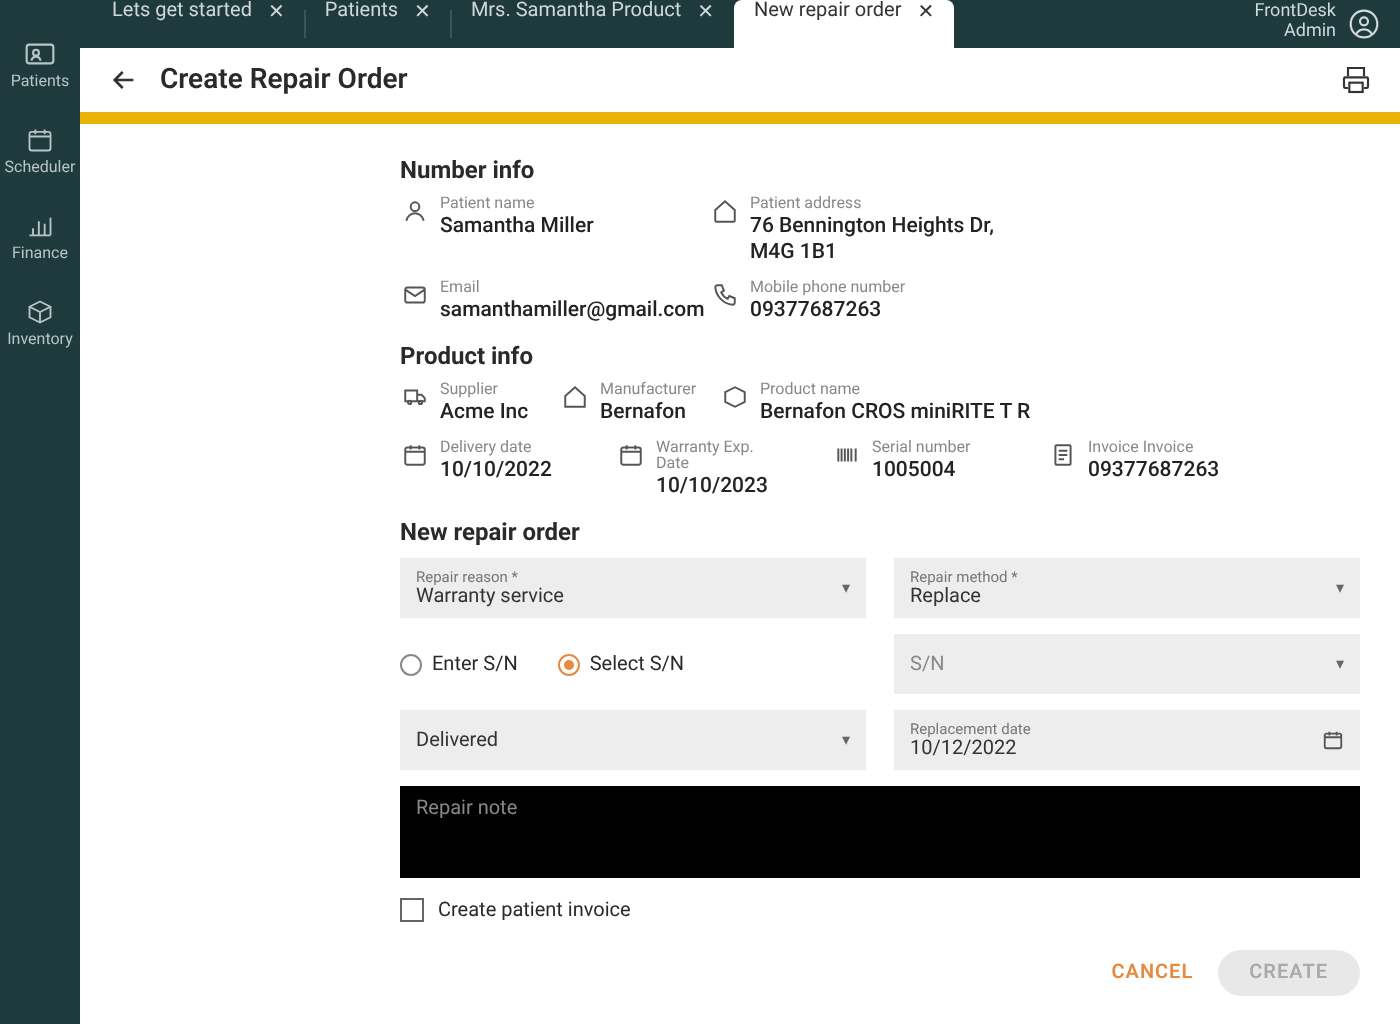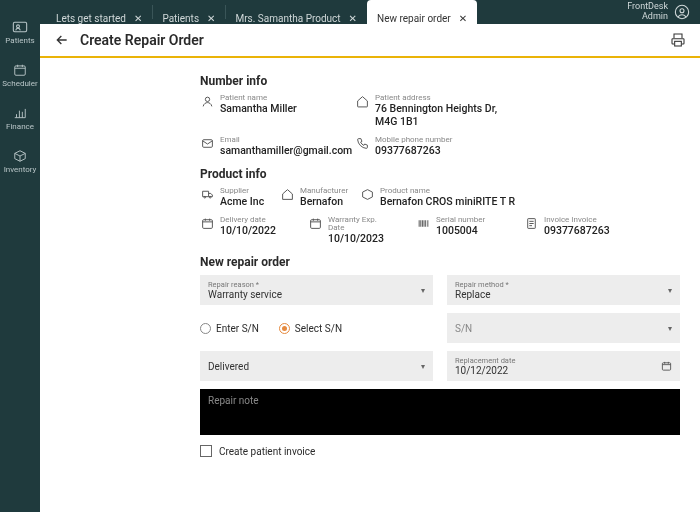--- a/index.html
+++ b/index.html
@@ -3,28 +3,28 @@
 <meta charset="utf-8">
 <style>
   * { box-sizing: border-box; margin: 0; padding: 0; }
   body { font-family: -apple-system, BlinkMacSystemFont, "Segoe UI", Roboto, sans-serif; font-size: 12px; color: #2a2a2a; background: #fff; width: 700px; height: 512px; overflow: hidden; }
   .app { display: flex; height: 100%; }
   .sidebar { width: 40px; background: #1f3a3d; display: flex; flex-direction: column; align-items: center; padding-top: 20px; gap: 18px; }
   .sidebar-item { display:flex; flex-direction:column; align-items:center; gap:2px; cursor:pointer; color:#b8c5c7; }
   .sidebar-item span.lbl { font-size:8px; }
   .main { flex:1; display:flex; flex-direction:column; }
   .tabbar { background:#1f3a3d; height:24px; display:flex; align-items:stretch; color:#d0d8d9; padding-left:6px; font-size:10px; }
-  .tab { display:flex; align-items:flex-end; gap:6px; padding:0 10px; position:relative; cursor:pointer; }
+  .tab { display:flex; align-items:flex-start; gap:6px; padding:0 10px; position:relative; cursor:pointer; }
   .tab .close { font-size:10px; margin-left:2px; }
   .tab.active { background:#fff; color:#333; border-radius:4px 4px 0 0; }
   .tab + .tab::before { content:""; position:absolute; left:0; top:5px; bottom:5px; width:1px; background:#3a5558; }
   .tab.active::before { display:none; }
   .userbox { margin-left:auto; display:flex; align-items:center; gap:6px; padding:0 10px; color:#d0d8d9; }
   .userbox .un { text-align:right; font-size:9px; line-height:1.1; }
-  .pagehead { display:flex; align-items:center; padding:8px 14px; border-bottom:2px solid #eab308; gap:10px; }
+  .pagehead { display:flex; align-items:center; padding:8px 14px; border-bottom:6px solid #eab308; gap:10px; }
   .pagehead h1 { font-size:14px; font-weight:600; }
   .pagehead .print { margin-left:auto; }
   .content { padding:10px 20px 10px 160px; overflow:hidden; }
   .section-title { font-size:12px; font-weight:700; margin:6px 0 6px; }
   .info-grid { display:grid; grid-template-columns:150px 150px 170px; column-gap:0; row-gap:8px; margin-bottom:10px; }
   .info-grid.two { grid-template-columns:155px 165px; }
   .info-item { display:flex; gap:6px; align-items:flex-start; }
   .info-item .ic { width:14px; height:14px; flex-shrink:0; display:flex; align-items:center; justify-content:center; color:#555; }
   .info-item .lbl { font-size:8px; color:#888; line-height:1; }
   .info-item .val { font-size:10.5px; color:#222; font-weight:500; }
@@ -303,16 +303,20 @@
                 <rect x="3" y="5" width="18" height="16" rx="2"></rect>
                 <path d="M3 9h18M8 3v4M16 3v4"></path>
               </svg>
           </span>
         </div>
         <div class="note">Repair note</div>
         <div class="chk-row">
           <span class="chk"></span>
           <span>Create patient invoice</span>
         </div>
+        <div class="actions">
+          <span class="btn-cancel">CANCEL</span>
+          <span class="btn-create">CREATE</span>
+        </div>
       </div>
     </div>
   </div>
 </div>
 
 </body></html>

